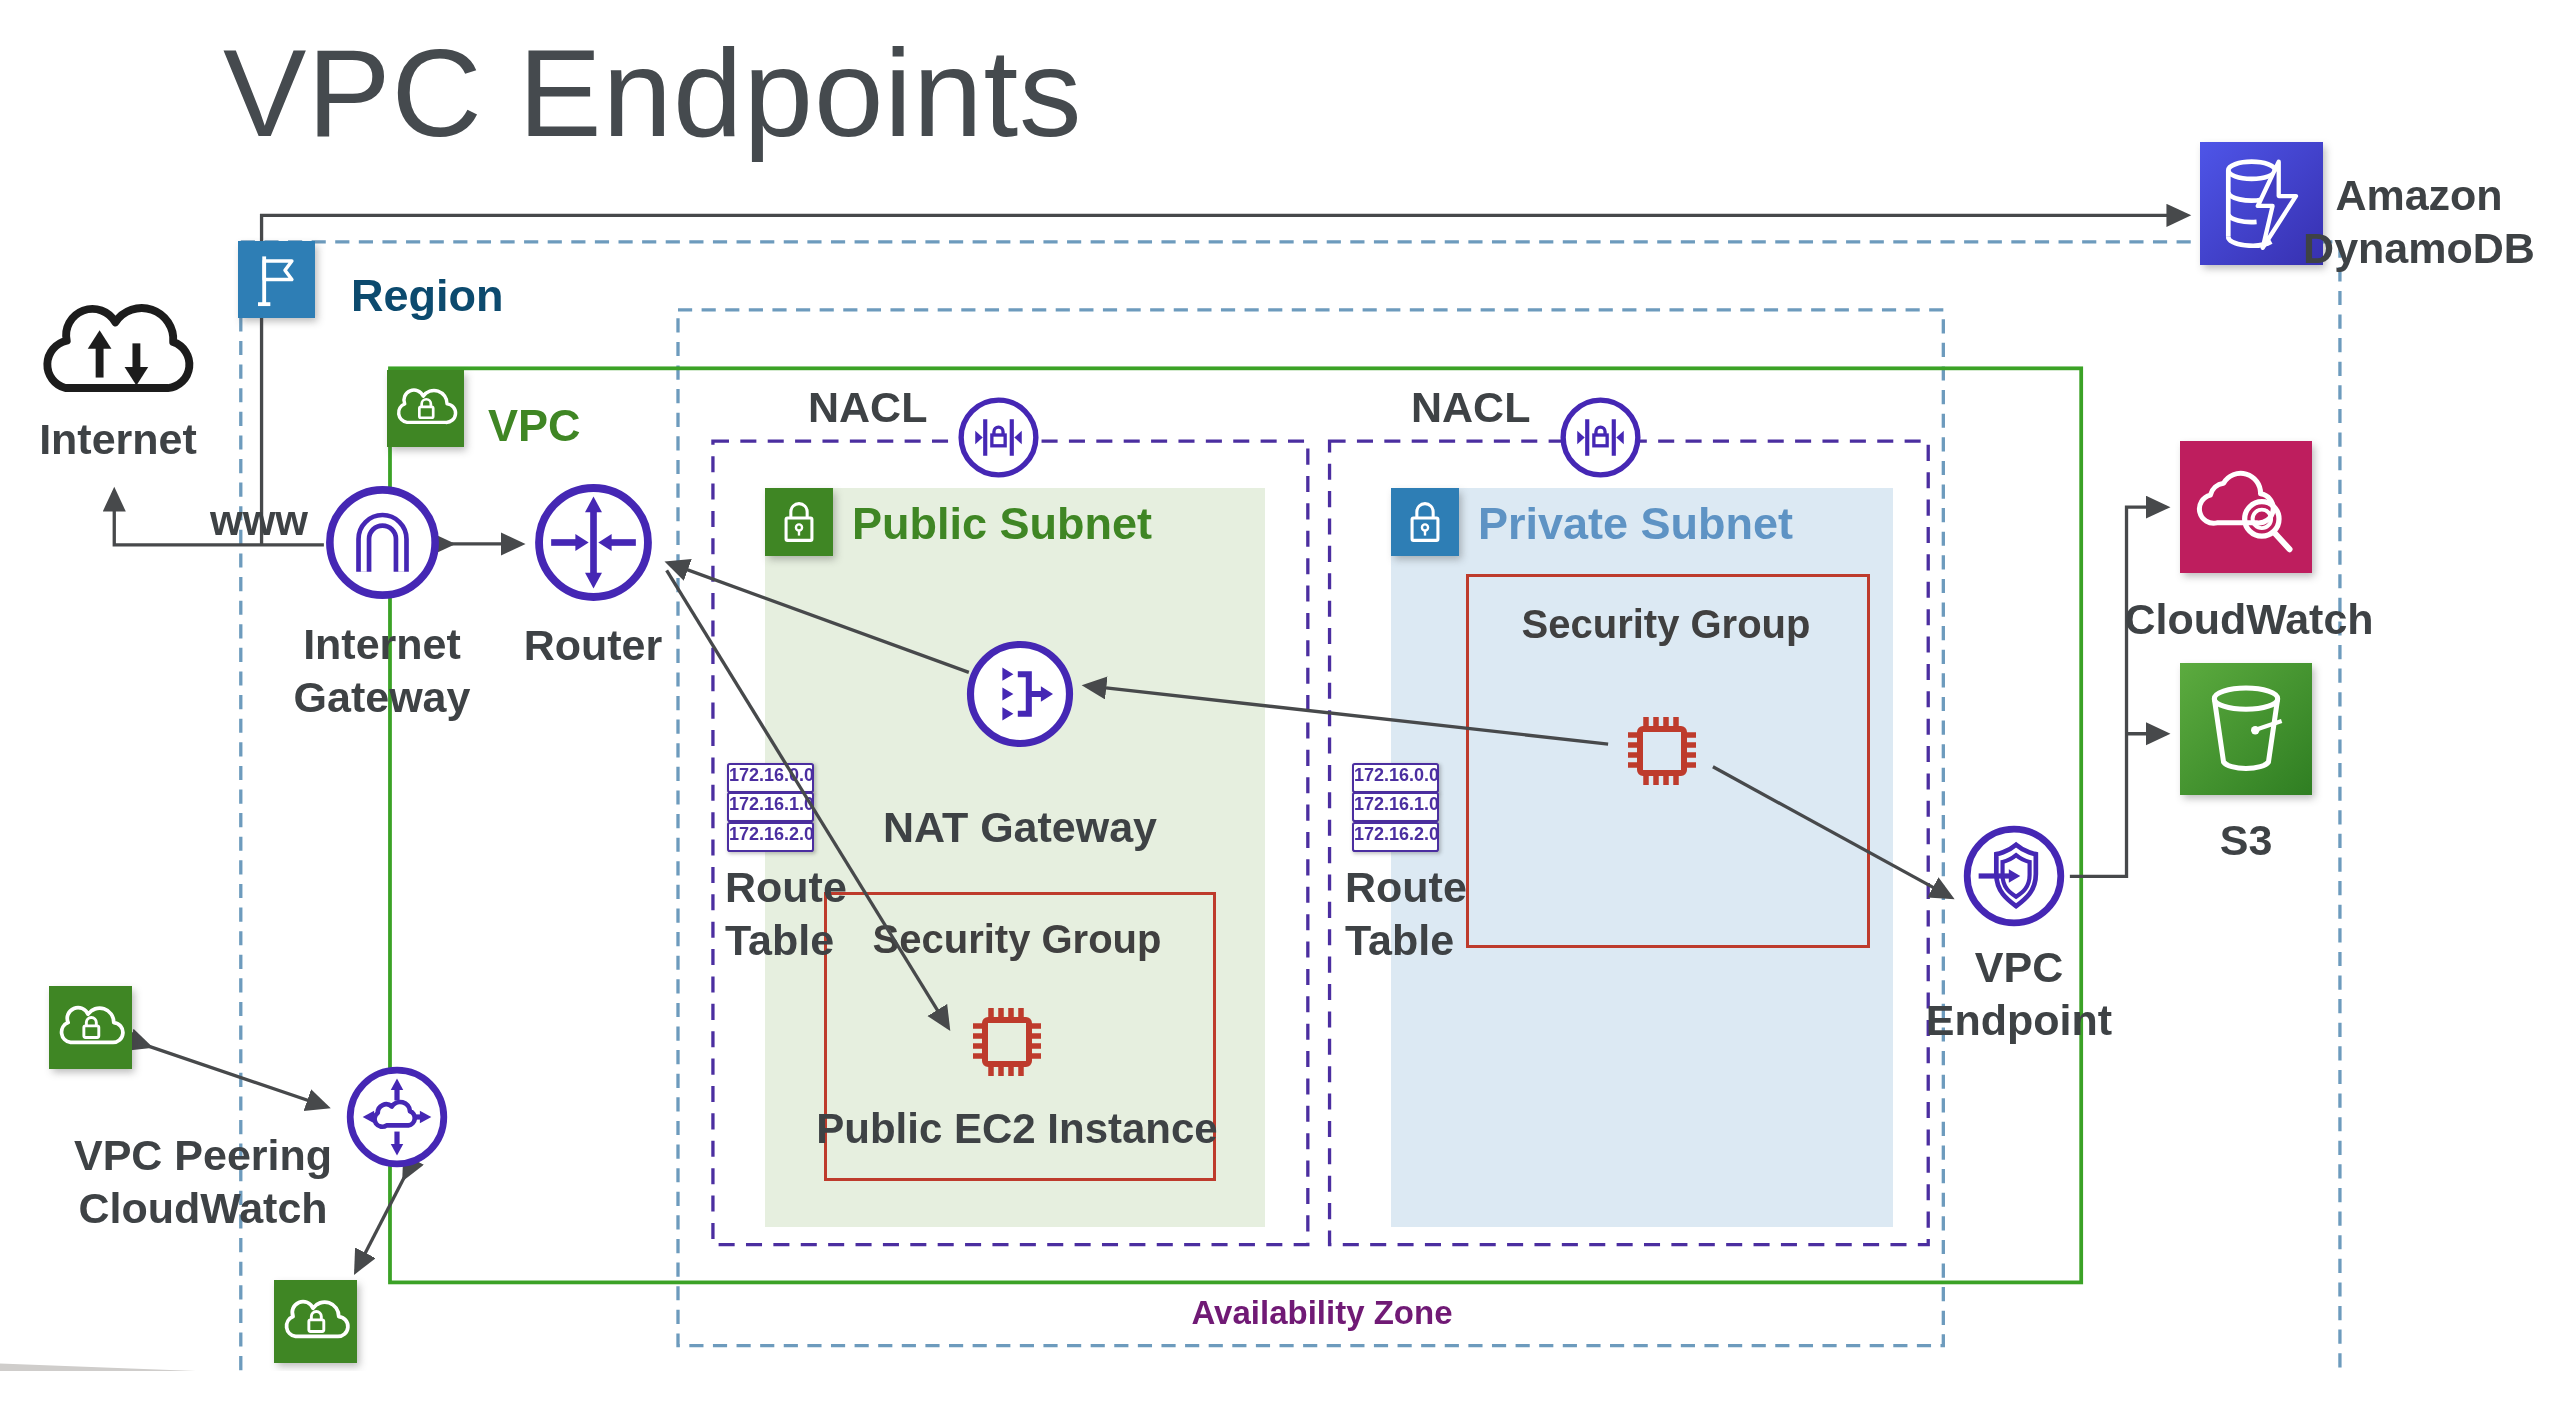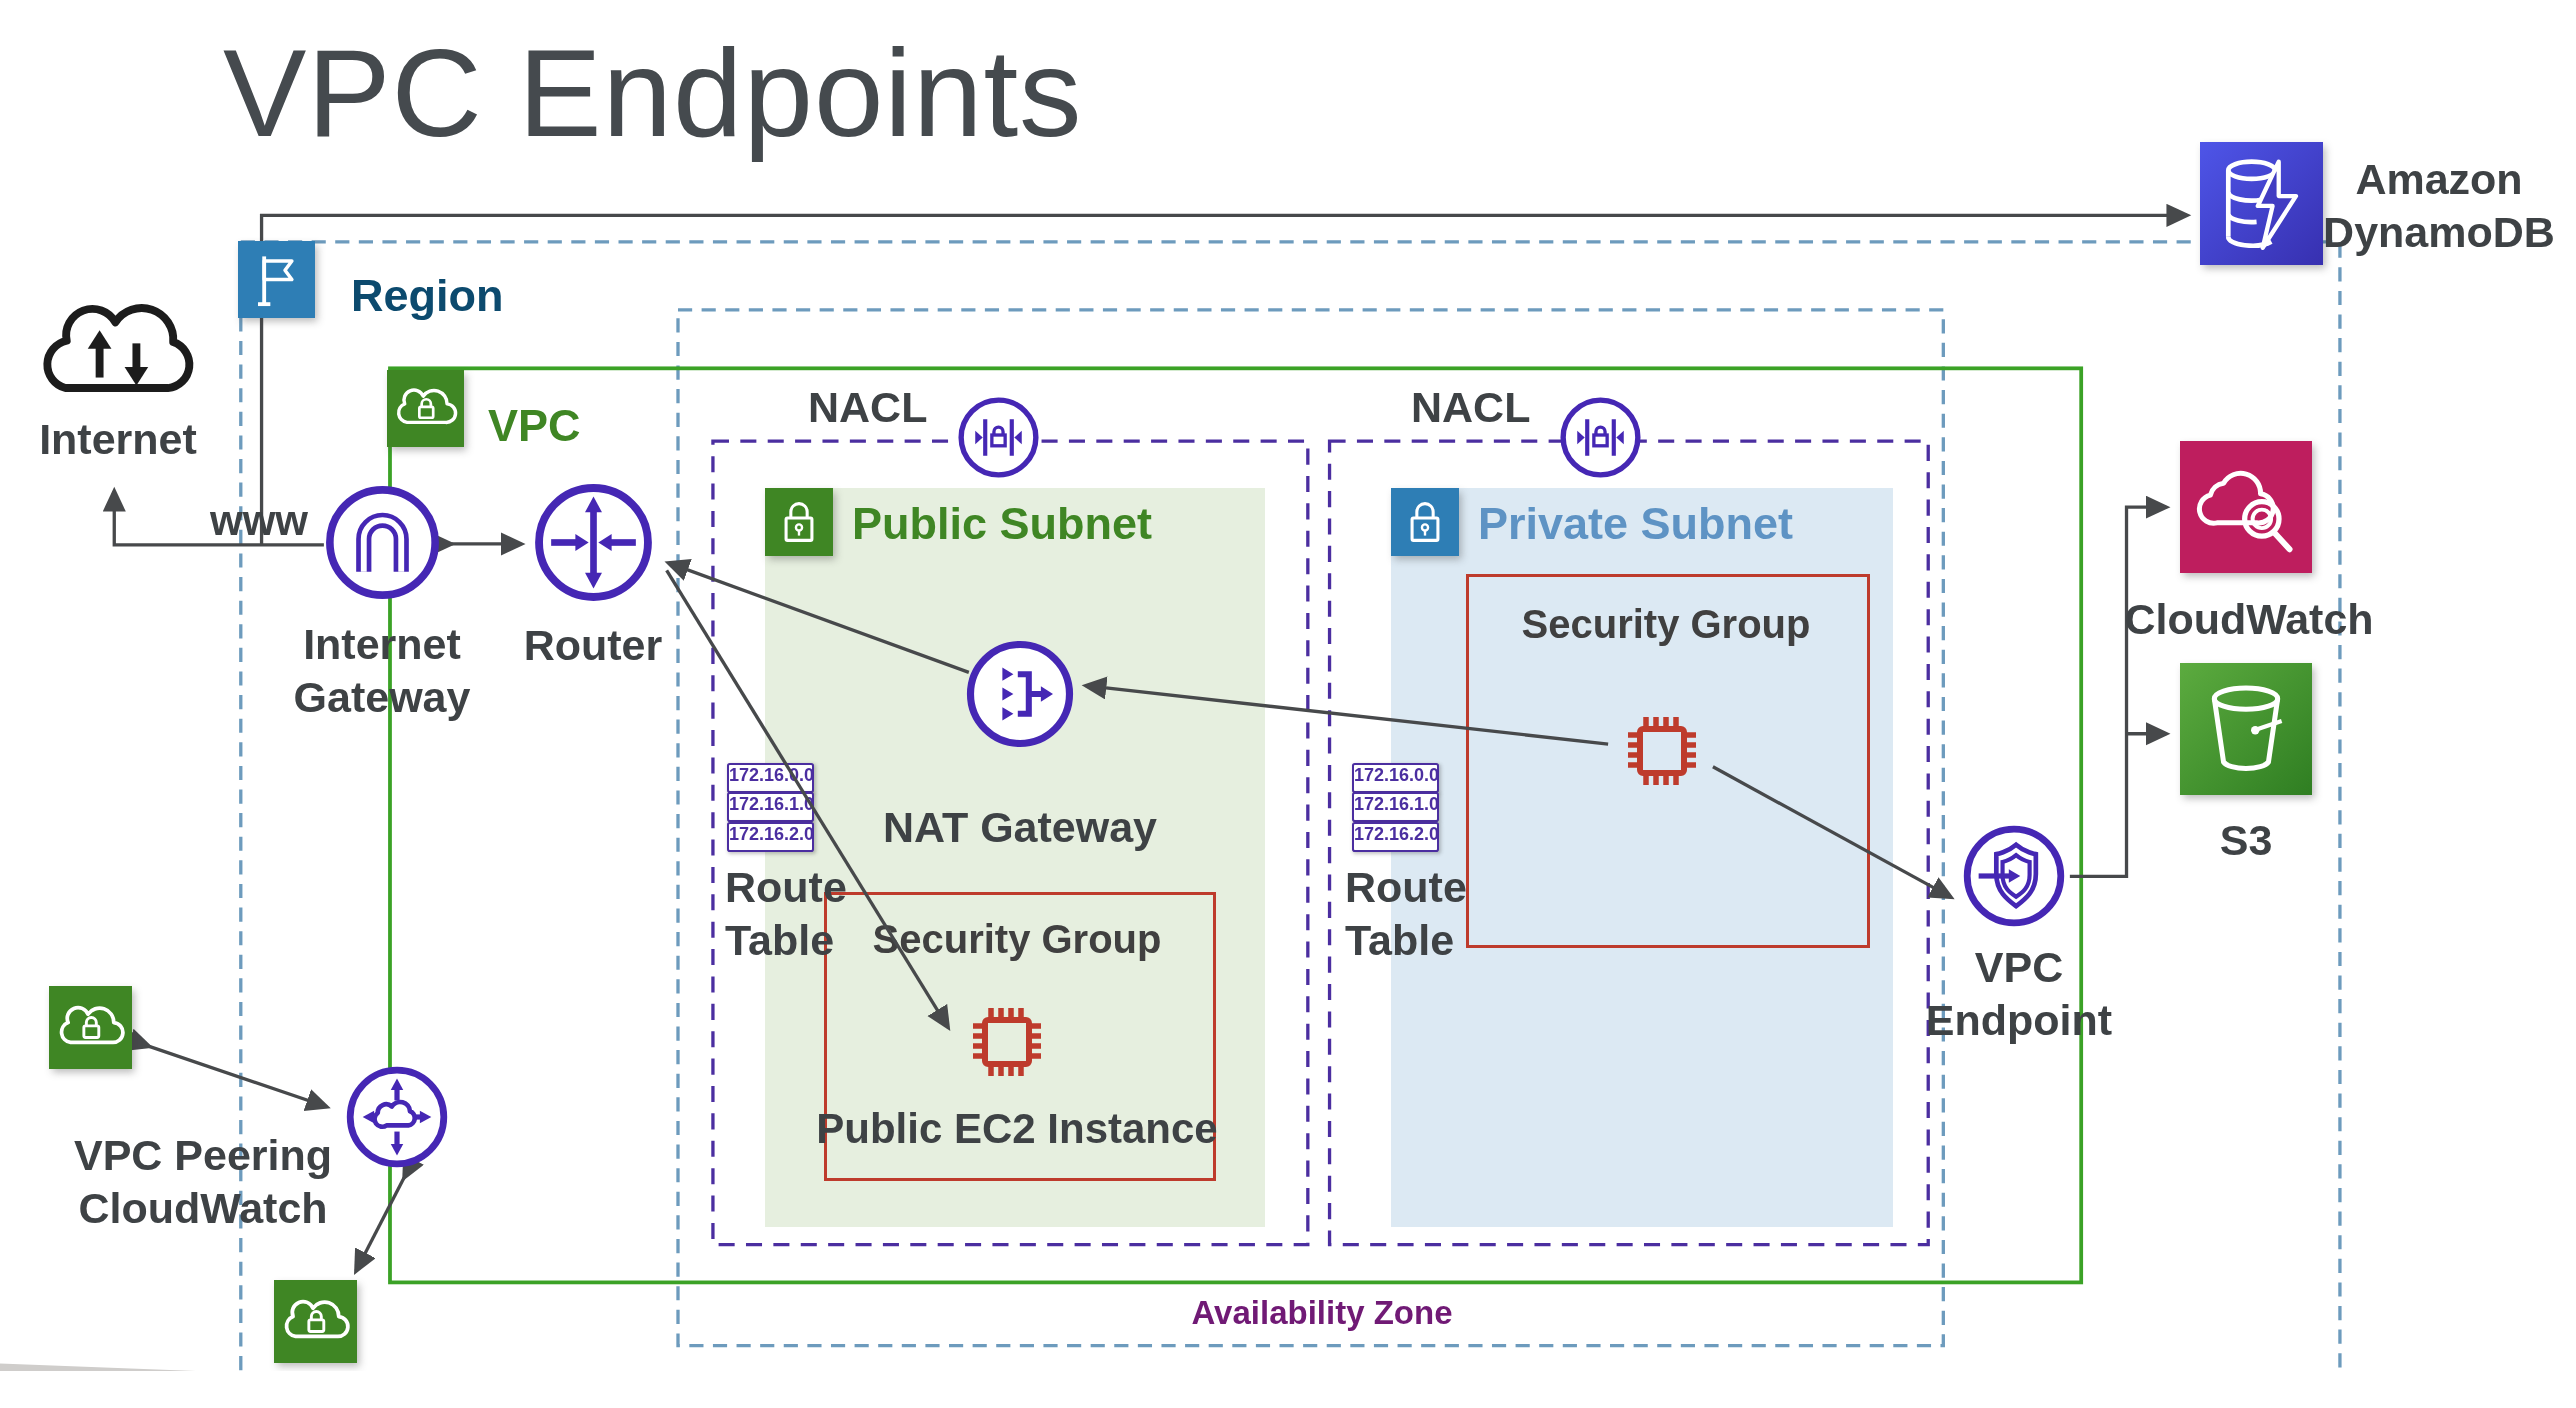--- a/index.html
+++ b/index.html
@@ -247,21 +247,21 @@
   <div class="abs sq" style="left:2200px;top:142px;width:123px;height:123px;background:linear-gradient(135deg,#4E55E8,#3730B0);">
     <svg width="123" height="123" viewBox="0 0 100 100">
       <ellipse cx="42" cy="23" rx="19" ry="7" fill="none" stroke="#fff" stroke-width="3.8"></ellipse>
       <path d="M23 23 V77 M61 23 V36" fill="none" stroke="#fff" stroke-width="3.8"></path>
       <path d="M23 41 A19 7 0 0 0 50 47" fill="none" stroke="#fff" stroke-width="3.8"></path>
       <path d="M23 59 A19 7 0 0 0 46 65" fill="none" stroke="#fff" stroke-width="3.8"></path>
       <path d="M23 77 A19 7 0 0 0 58 81" fill="none" stroke="#fff" stroke-width="3.8"></path>
       <path d="M64 16 L47 52 H59 L51 86 L78 44 H64 Z" fill="#413CC2" stroke="#fff" stroke-width="3.5" stroke-linejoin="round"></path>
     </svg>
   </div>
-  <div class="abs lbl lbl2 ctr" style="left:2419px;top:153px;margin-left:20px;">
+  <div class="abs lbl lbl2 ctr" style="left:2419px;top:169px;">
     <div>Amazon</div>
     <div>DynamoDB</div>
   </div>
 
   <svg class="abs" style="left:345px;top:1065px;" width="104" height="104" viewBox="0 0 100 100">
     <circle cx="50" cy="50" r="45" fill="#fff" stroke="#4527B4" stroke-width="6.5"></circle>
     <line x1="50" y1="34" x2="50" y2="22" stroke="#4527B4" stroke-width="5"></line>
     <path d="M50 13 L44 24 H56 Z" fill="#4527B4"></path>
     <line x1="50" y1="64" x2="50" y2="78" stroke="#4527B4" stroke-width="5"></line>
     <path d="M50 87 L44 76 H56 Z" fill="#4527B4"></path>

